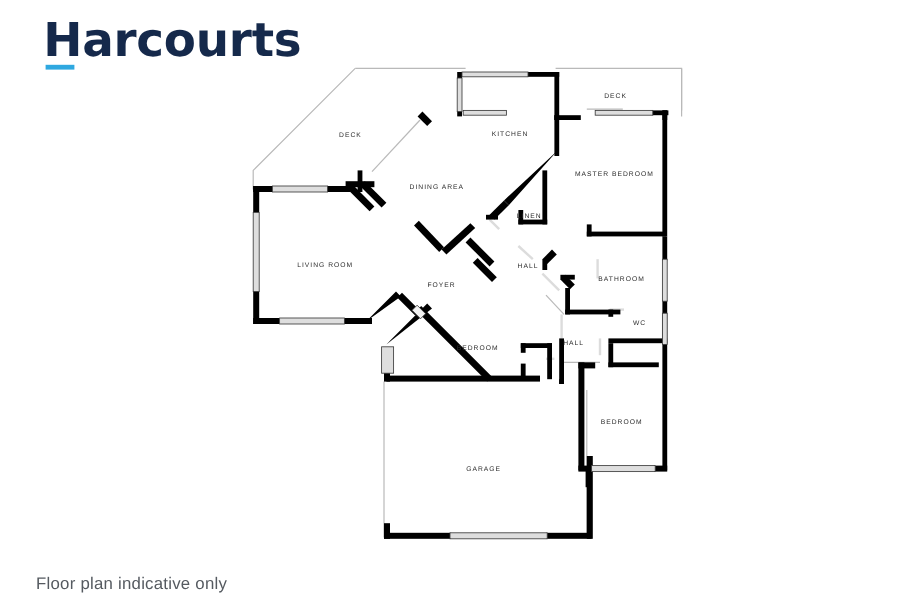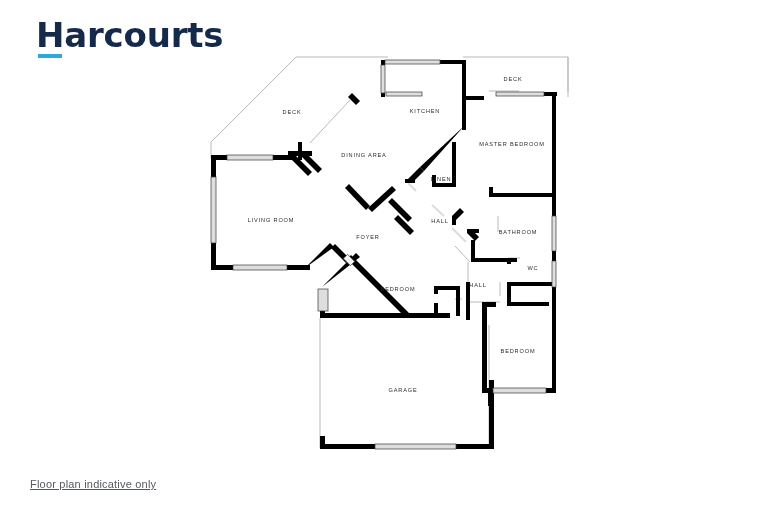--- a/index.html
+++ b/index.html
@@ -19,46 +19,45 @@
   
   #brand {
     position: absolute;
     left: 36px;
     top: 18px;
     width: 260px;
     height: 44px;
   }
   #brand-name {
     font-family: "DejaVu Sans", sans-serif;
-    font-size: 34px;
+    font-size: 39px;
     font-weight: 700;
     letter-spacing: -0.2px;
     color: #15294b;
     line-height: 34px;
     white-space: nowrap;
   }
   #brand-underline {
     position: absolute;
     left: 2px;
     top: 36px;
     width: 24px;
     height: 4px;
     background: #2fa8e0;
   }
 
   
   #caption {
     position: absolute;
     left: 30px;
     top: 478px;
-    font-size: 11px;
+    font-size: 14px;
     color: #555a60;
     letter-spacing: 0.2px;
     font-family: "Liberation Sans", sans-serif;
-    text-decoration: underline;
   }
 
   
   #plan {
     position: absolute;
     left: 0;
     top: 0;
     width: 768px;
     height: 512px;
   }

